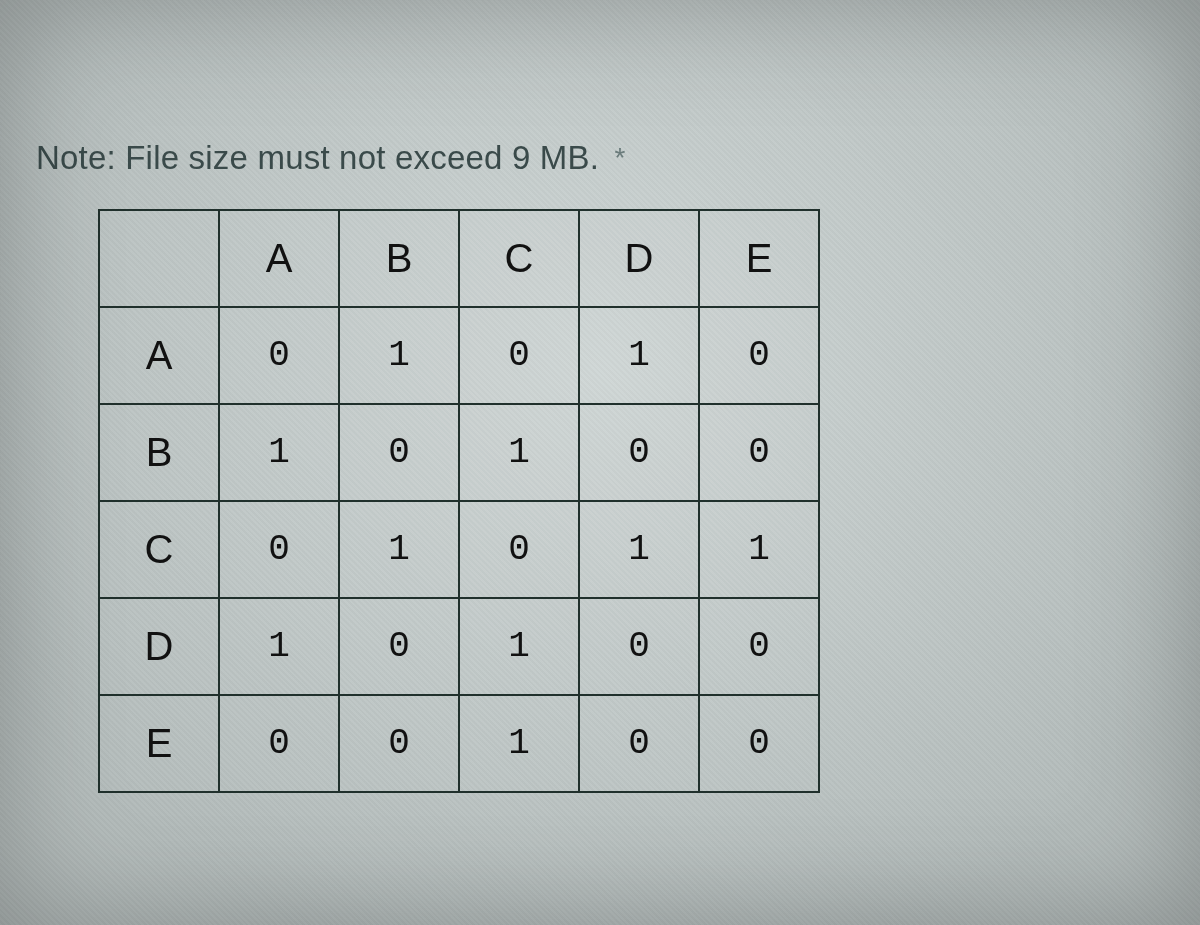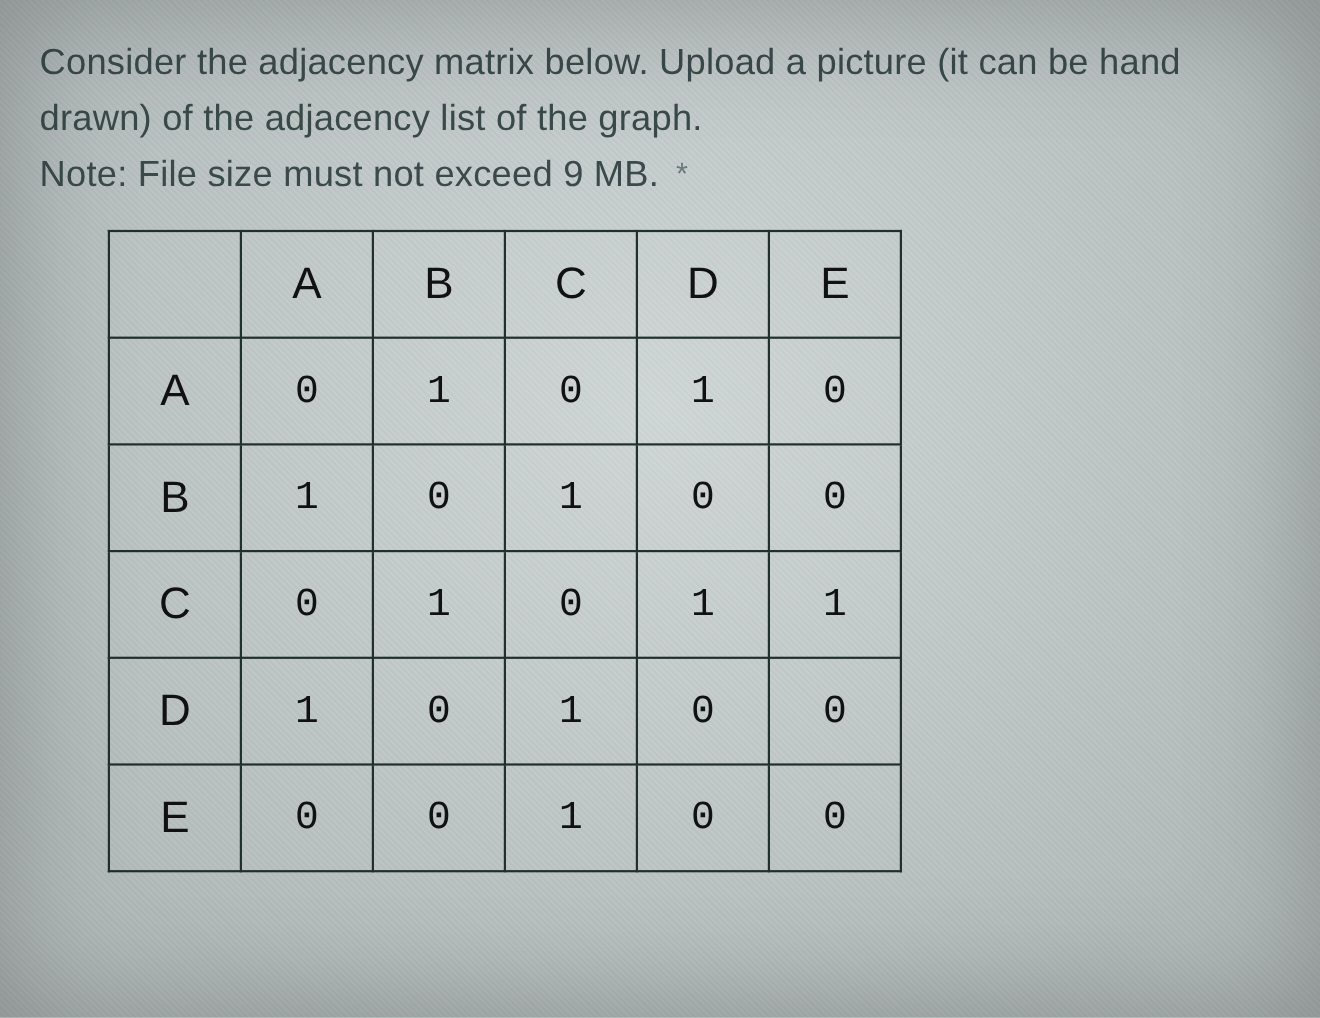--- a/index.html
+++ b/index.html
@@ -70,22 +70,22 @@
     font-size: 36px;
   }
   table.matrix th.corner {
     background: transparent;
   }
 </style>
 </head>
 <body>
 
 <div class="prompt">
-  <span>Consider the adjacency matrix below. Upload a picture (it can be hand</span><br>
-  <span>drawn) of the adjacency list of the graph.</span><br>
+  <br>
+  <br>
   <span>Note: File size must not exceed 9 MB.</span>
   <span class="req">*</span>
 </div>
 
 <div class="matrix-wrap">
   <table class="matrix">
     <tbody>
         <tr>
       <th class="corner"></th>
       <th>A</th>

